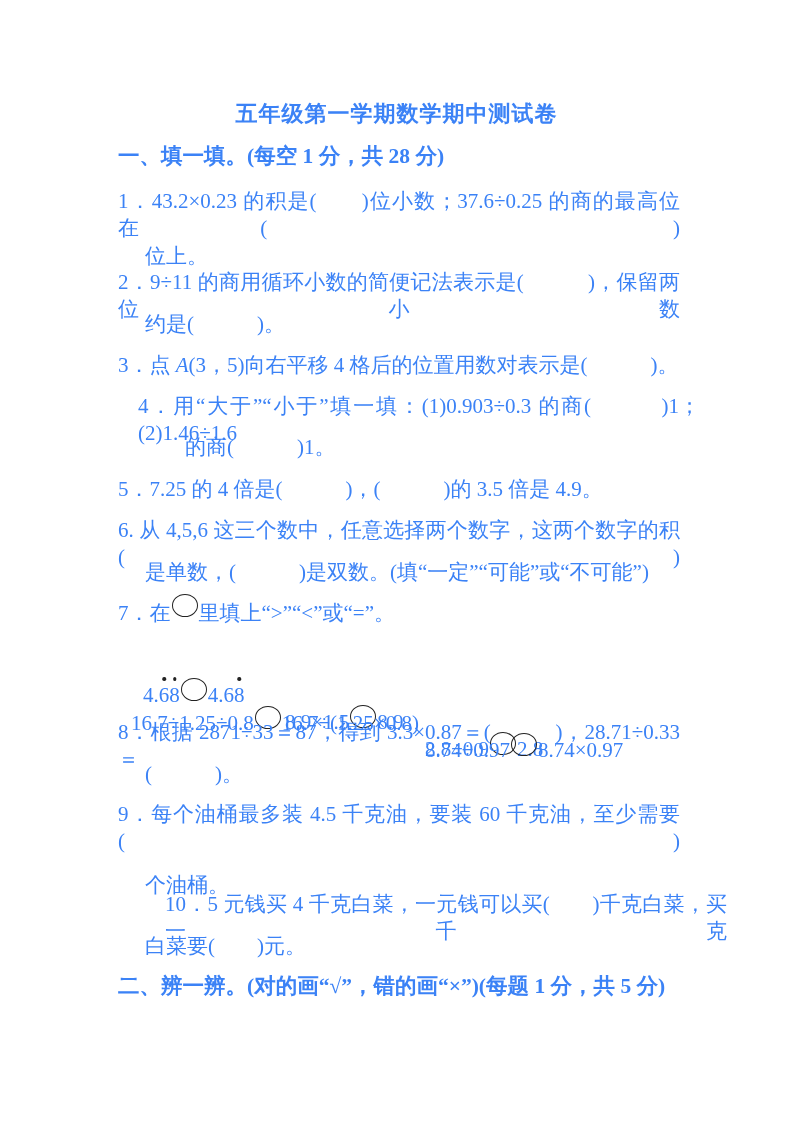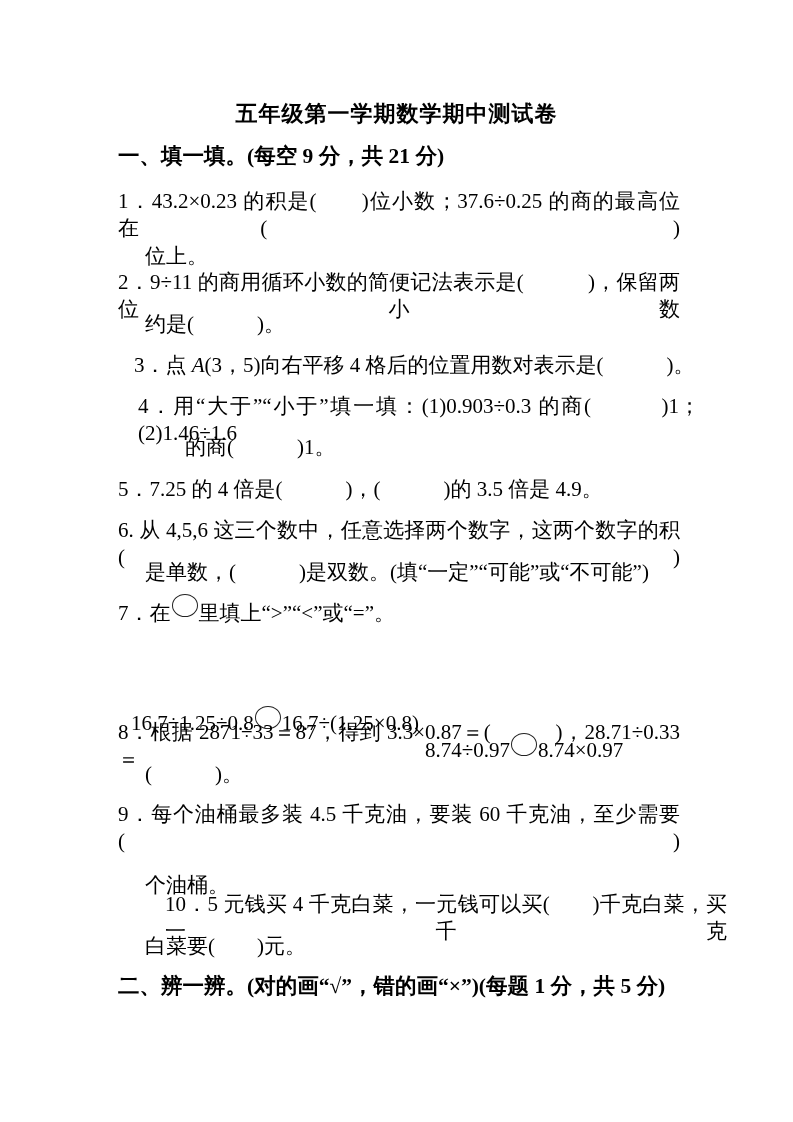--- a/index.html
+++ b/index.html
@@ -1,20 +1,20 @@
 <!DOCTYPE html>
 <html><head>
 <meta charset="utf-8">
 <style>
   html,body{margin:0;padding:0;background:#ffffff;}
   .page{
     position:relative;
     width:793px;height:1122px;
     background:#ffffff;
-    color:#000000;
+    color:#3b82f6;
     font-family:"Liberation Serif","DejaVu Serif",serif;
     font-size:21px;
     overflow:hidden;
   }
   .line{
     position:absolute;
     line-height:27px;
     white-space:pre;
   }
   .just{
@@ -54,40 +54,45 @@
   .grp{position:absolute;white-space:pre;}
   i{font-style:italic;}
 </style>
 </head>
 <body>
 
 <div class="page">
 
   <div class="line title">五年级第一学期数学期中测试卷</div>
 
-  <div class="line heading" style="top:143px;left:118px;">一、填一填。(每空 9 分，共 21 分)</div>
+  <div class="line heading" style="top:143px;left:118px;">一、填一填。(每空 1 分，共 28 分)</div>
 
   <div class="line just" style="top:188px;left:118px;">1．43.2×0.23 的积是(　　)位小数；37.6÷0.25 的商的最高位在(　　)</div>
   <div class="line" style="top:243px;left:145px;">位上。</div>
 
   <div class="line just" style="top:269px;left:118px;">2．9÷11 的商用循环小数的简便记法表示是(　　　)，保留两位小数</div>
   <div class="line" style="top:311px;left:145px;">约是(　　　)。</div>
 
-  <div class="line" style="top:352px;left:118px;margin-left:16px;"><span>3．点 </span><i>A</i><span>(3，5)向右平移 4 格后的位置用数对表示是(　　　)。</span></div>
+  <div class="line" style="top:352px;left:118px;"><span>3．点 </span><i>A</i><span>(3，5)向右平移 4 格后的位置用数对表示是(　　　)。</span></div>
 
   <div class="line just" style="top:393px;left:118px;margin-left:20px;">4．用“大于”“小于”填一填：(1)0.903÷0.3 的商(　　　)1；(2)1.46÷1.6</div>
   <div class="line" style="top:434px;left:145px;margin-left:40px;">的商(　　　)1。</div>
 
   <div class="line" style="top:476px;left:118px;">5．7.25 的 4 倍是(　　　)，(　　　)的 3.5 倍是 4.9。</div>
 
   <div class="line just" style="top:517px;left:118px;">6. 从 4,5,6 这三个数中，任意选择两个数字，这两个数字的积(　　　)</div>
   <div class="line" style="top:559px;left:145px;">是单数，(　　　)是双数。(填“一定”“可能”或“不可能”)</div>
 
   <div class="line" style="top:594px;left:118px;"><span>7．在</span><span class="circ hi"></span><span>里填上“&gt;”“&lt;”或“=”。</span></div>
 
+  <div class="line" style="top:651px;left:0;width:793px;">
+    <span class="grp" style="left:143px;"><span>4.</span><span class="rd">6</span><span class="rd">8</span><span class="circ"></span><span>4.6</span><span class="rd">8</span></span>
+    <span class="grp" style="left:285px;"><span>8.9×1.5</span><span class="circ"></span><span>8.9</span></span>
+    <span class="grp" style="left:425px;"><span>2.8÷0.9</span><span class="circ"></span><span>2.8</span></span>
+  </div>
 
   <div class="line" style="top:679px;left:0;width:707px;">
     <span class="grp" style="left:131px;"><span>16.7÷1.25÷0.8</span><span class="circ"></span><span>16.7÷(1.25×0.8)</span></span>
     <span class="grp" style="left:425px;"><span>8.74÷0.97</span><span class="circ"></span><span>8.74×0.97</span></span>
   </div>
 
   <div class="line just" style="top:719px;left:118px;">8．根据 2871÷33＝87，得到 3.3×0.87＝(　　　)，28.71÷0.33＝</div>
   <div class="line" style="top:761px;left:145px;">(　　　)。</div>
 
   <div class="line just" style="top:801px;left:118px;">9．每个油桶最多装 4.5 千克油，要装 60 千克油，至少需要(　　)</div>

